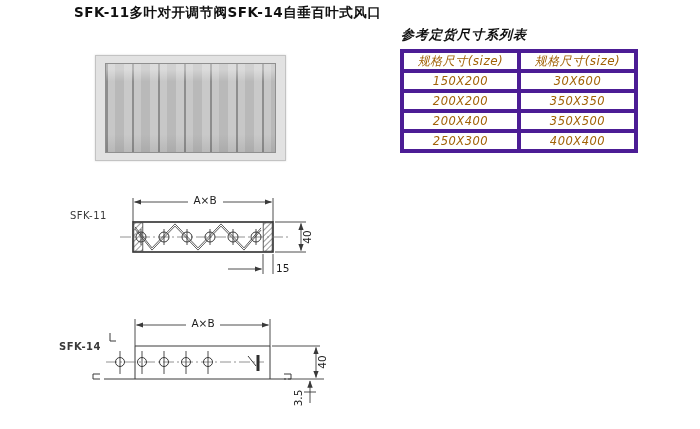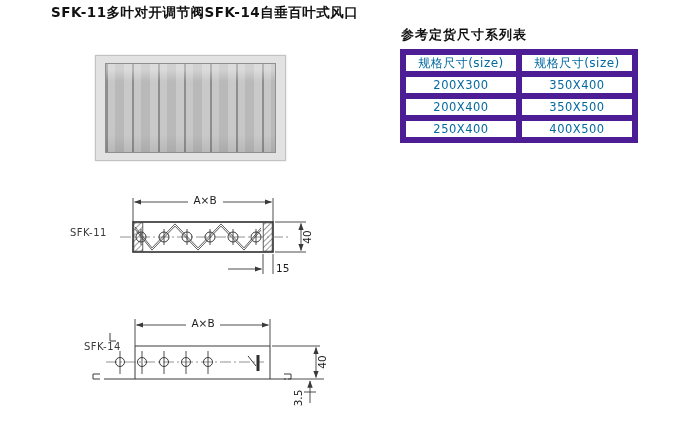--- a/index.html
+++ b/index.html
@@ -8,21 +8,21 @@
     background:#ffffff;
     font-family:"DejaVu Sans","Liberation Sans",sans-serif;
     color:#1c1c1c;
     position:relative;
     overflow:hidden;
   }
   .page{position:absolute;inset:0;}
 
   
   .page-title{
-    position:absolute;left:51px;top:4px;
+    position:absolute;left:74px;top:4px;
     font-size:13.5px;font-weight:bold;letter-spacing:0.5px;
     color:#111;white-space:nowrap;
   }
 
   
   .photo{
     position:absolute;left:95px;top:55px;width:191px;height:106px;
     background:#e2e2e2;border:1px solid #c3c3c3;
     box-sizing:border-box;padding:7px 9px;
     box-shadow:0 0 2px rgba(0,0,0,0.15);
@@ -33,31 +33,31 @@
     background:
       linear-gradient(180deg, rgba(255,255,255,0.35) 0 6%, rgba(0,0,0,0) 20% 80%, rgba(0,0,0,0.08) 100%),
       repeating-linear-gradient(90deg,
         #8e8e8e 0 2px,
         #c7c7c7 2px 9px,
         #b9b9b9 9px 18px,
         #c9c9c9 18px 26px);
   }
 
   
-  .table-block{position:absolute;left:400px;top:26px;width:240px;}
+  .table-block{position:absolute;left:400px;top:26px;width:240px;font-style:italic;}
   .table-title{font-size:13px;font-weight:bold;color:#111;margin:0 0 5px 1px;letter-spacing:1px;}
   table.size-table{
     border-collapse:collapse;width:238px;
     border:2px solid #2a2a2a;
     table-layout:fixed;
   }
   table.size-table th, table.size-table td{
-    border:6px solid #4c1d95;
+    border:4px solid #4c1d95;
     text-align:center;vertical-align:middle;
-    font-size:11.5px;color:#0369a1;
+    font-size:11.5px;color:#a16207;
     height:16px;line-height:16px;
     padding:0;font-weight:normal;
     letter-spacing:0.5px;
   }
   table.size-table th{font-size:12px;letter-spacing:0.5px;}
 
   
   .drawing-label{
     position:absolute;font-size:10px;color:#3a3a3a;letter-spacing:0.5px;
   }
@@ -84,36 +84,40 @@
     <div class="table-title">参考定货尺寸系列表</div>
     <table class="size-table">
       <thead>
         <tr>
           <th>规格尺寸(size)</th>
           <th>规格尺寸(size)</th>
         </tr>
       </thead>
       <tbody>
         <tr>
-            <td>200X300</td>
-            <td>350X400</td>
+            <td>150X200</td>
+            <td>30X600</td>
+          </tr>
+        <tr>
+            <td>200X200</td>
+            <td>350X350</td>
           </tr>
         <tr>
             <td>200X400</td>
             <td>350X500</td>
           </tr>
         <tr>
-            <td>250X400</td>
-            <td>400X500</td>
+            <td>250X300</td>
+            <td>400X400</td>
           </tr>
       </tbody>
     </table>
   </div>
 
-  <div class="drawing-label" style="left:70px;top:210px;margin-top:17px;">SFK-11</div>
+  <div class="drawing-label" style="left:70px;top:210px;">SFK-11</div>
 
   <svg style="left:58px;top:192px;" width="280" height="100" viewBox="0 0 280 100">
     <defs>
       <pattern id="hatch1" width="4" height="4" patternUnits="userSpaceOnUse" patternTransform="rotate(45)">
         <rect width="4" height="4" fill="#ffffff"></rect>
         <line x1="0" y1="0" x2="0" y2="4" stroke="#4a4a4a" stroke-width="1.1"></line>
       </pattern>
       <marker id="ar1" markerWidth="9" markerHeight="8" refX="7.5" refY="3" orient="auto">
         <path d="M0,0 L8,3 L0,6 Z" fill="#3a3a3a"></path>
       </marker>
@@ -162,21 +166,21 @@
     </g>
 
     <g>
       <line class="dim" x1="205" y1="62" x2="205" y2="82"></line>
       <line class="dim" x1="215" y1="62" x2="215" y2="82"></line>
       <line class="dim" x1="170" y1="77" x2="203.5" y2="77" marker-end="url(#ar1)"></line>
       <text class="dimtext" x="218" y="80" text-anchor="start">15</text>
     </g>
   </svg>
 
-  <div class="drawing-label" style="left:84px;top:341px;">SFK-14</div>
+  <div class="drawing-label" style="left:59px;top:341px;font-weight:bold;">SFK-14</div>
 
   <svg style="left:58px;top:308px;" width="340" height="118" viewBox="0 0 340 118">
     <defs>
       <marker id="ar2" markerWidth="9" markerHeight="8" refX="7.5" refY="3" orient="auto">
         <path d="M0,0 L8,3 L0,6 Z" fill="#3a3a3a"></path>
       </marker>
     </defs>
 
     <g>
       <line class="dim" x1="77" y1="11" x2="77" y2="38"></line>

